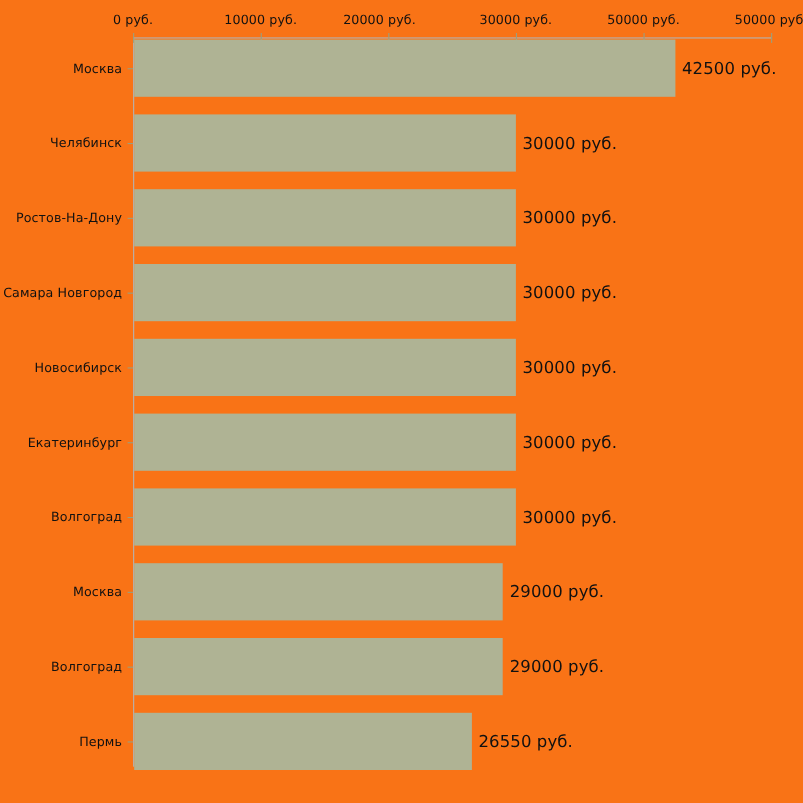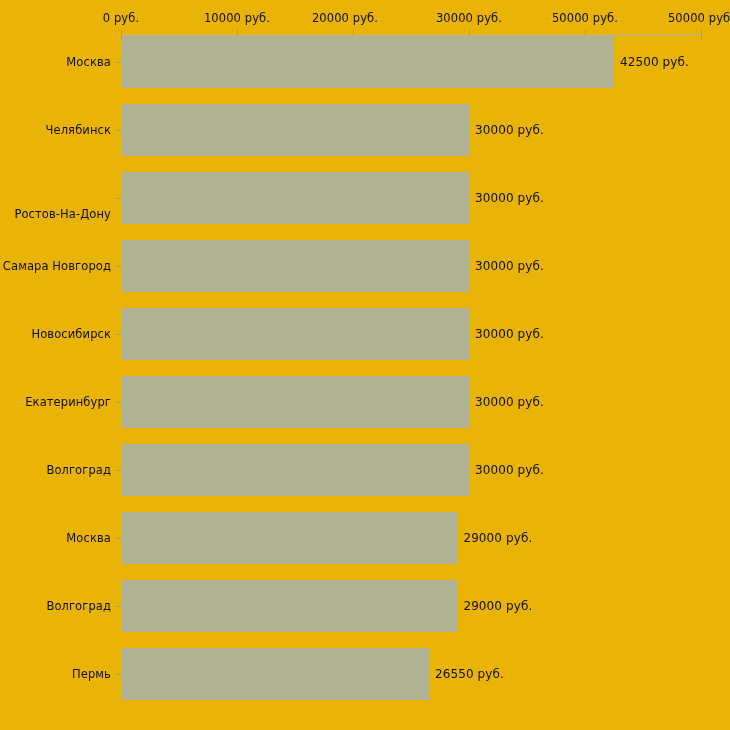--- a/index.html
+++ b/index.html
@@ -10,21 +10,21 @@
   body {
     width: 730px;
     height: 730px;
     font-family: "DejaVu Sans", sans-serif;
     overflow: hidden;
   }
   #chart-root {
     position: relative;
     width: 730px;
     height: 730px;
-    background: #eab308;
+    background: #f97316;
   }
 
   
   .x-axis-line {
     position: absolute;
     left: 121px;
     top: 34px;
     width: 580px;
     height: 1px;
     background: #b3b3b3;
@@ -72,21 +72,21 @@
   }
 
   
   .bar {
     position: absolute;
     left: 122px;
     background: #afb394;
   }
   .bar-value {
     position: absolute;
-    font-size: 12px;
+    font-size: 15px;
     color: #111111;
     white-space: nowrap;
     transform: translateY(-50%);
     letter-spacing: 0.1px;
   }
 </style>
 </head>
 <body>
 
 <div id="chart-root">
@@ -116,21 +116,21 @@
       <div class="y-tick" style="top: 334px;"></div>
       <div class="y-tick" style="top: 402px;"></div>
       <div class="y-tick" style="top: 470px;"></div>
       <div class="y-tick" style="top: 538px;"></div>
       <div class="y-tick" style="top: 606px;"></div>
       <div class="y-tick" style="top: 674px;"></div>
     </div>
   <div id="catlabels-layer">
       <div class="cat-label" style="top: 62px;">Москва</div>
       <div class="cat-label" style="top: 130px;">Челябинск</div>
-      <div class="cat-label" style="top: 198px; margin-top: 16px;">Ростов-На-Дону</div>
+      <div class="cat-label" style="top: 198px;">Ростов-На-Дону</div>
       <div class="cat-label" style="top: 266px;">Самара Новгород</div>
       <div class="cat-label" style="top: 334px; padding-left: 20px;">Новосибирск</div>
       <div class="cat-label" style="top: 402px; text-align: center;">Екатеринбург</div>
       <div class="cat-label" style="top: 470px;">Волгоград</div>
       <div class="cat-label" style="top: 538px;">Москва</div>
       <div class="cat-label" style="top: 606px;">Волгоград</div>
       <div class="cat-label" style="top: 674px;">Пермь</div>
     </div>
   <div id="bars-layer">
       <div class="bar" style="top: 36px; height: 52px; width: 492px; background: rgb(175, 179, 148);"></div>

